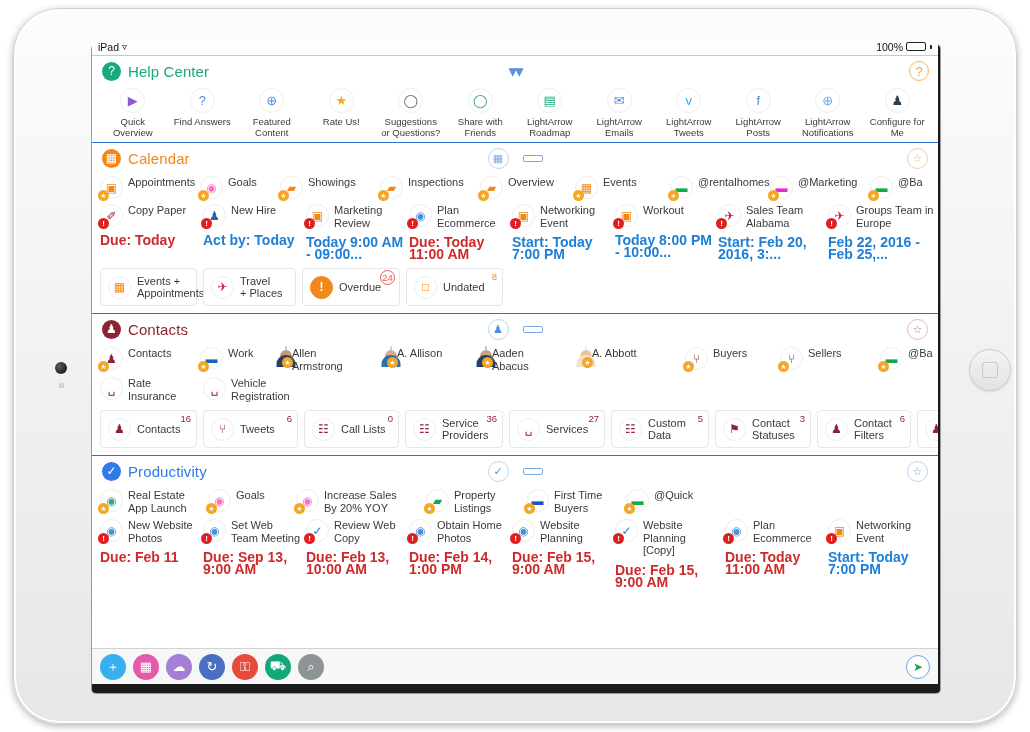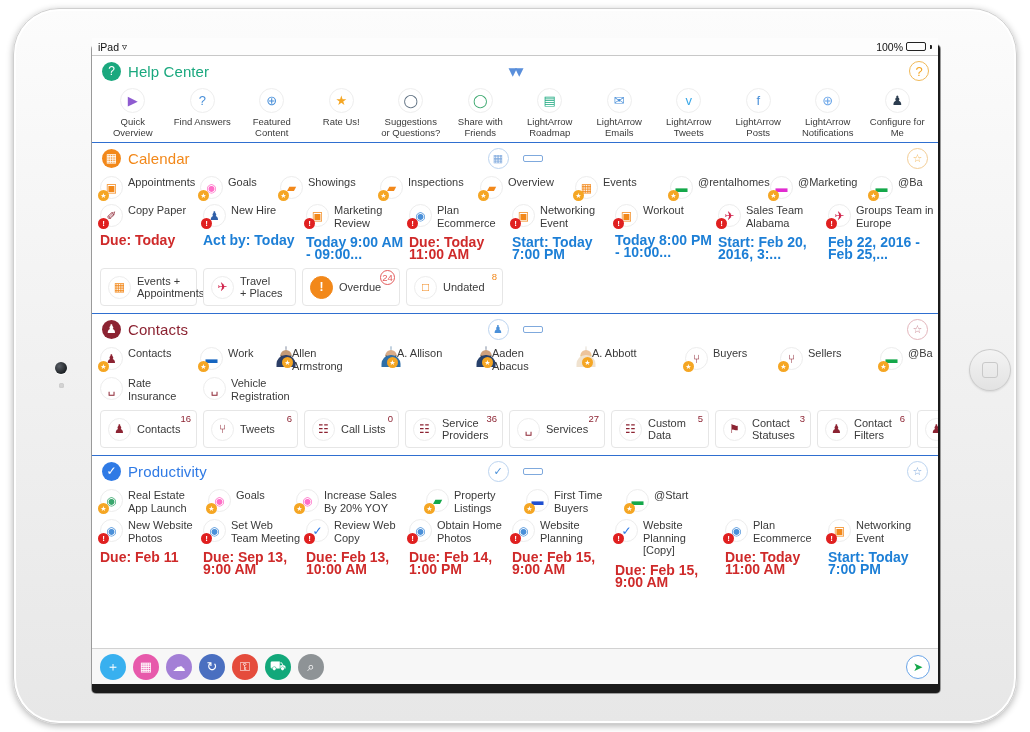--- a/index.html
+++ b/index.html
@@ -734,21 +734,21 @@
             <span class="lbl">First Time
 Buyers</span>
           </span>
         </div>
         <div class="cell" style="width: 100px;">
           <span class="ic">
             <span class="glyph" style="color:#14a84a">▬</span>
             <span class="badge-star">★</span>
           </span>
           <span class="cell-text">
-            <span class="lbl">@Start</span>
+            <span class="lbl">@Quick</span>
           </span>
         </div>
       </div>
     <div class="row clip compact" id="prod-tasks">
         <div class="cell datecell" style="width: 103px;">
           <span class="top">
             <span class="ic">
               <span class="glyph" style="color:#4a90d9">◉</span>
               <span class="badge-alert">!</span>
             </span>

